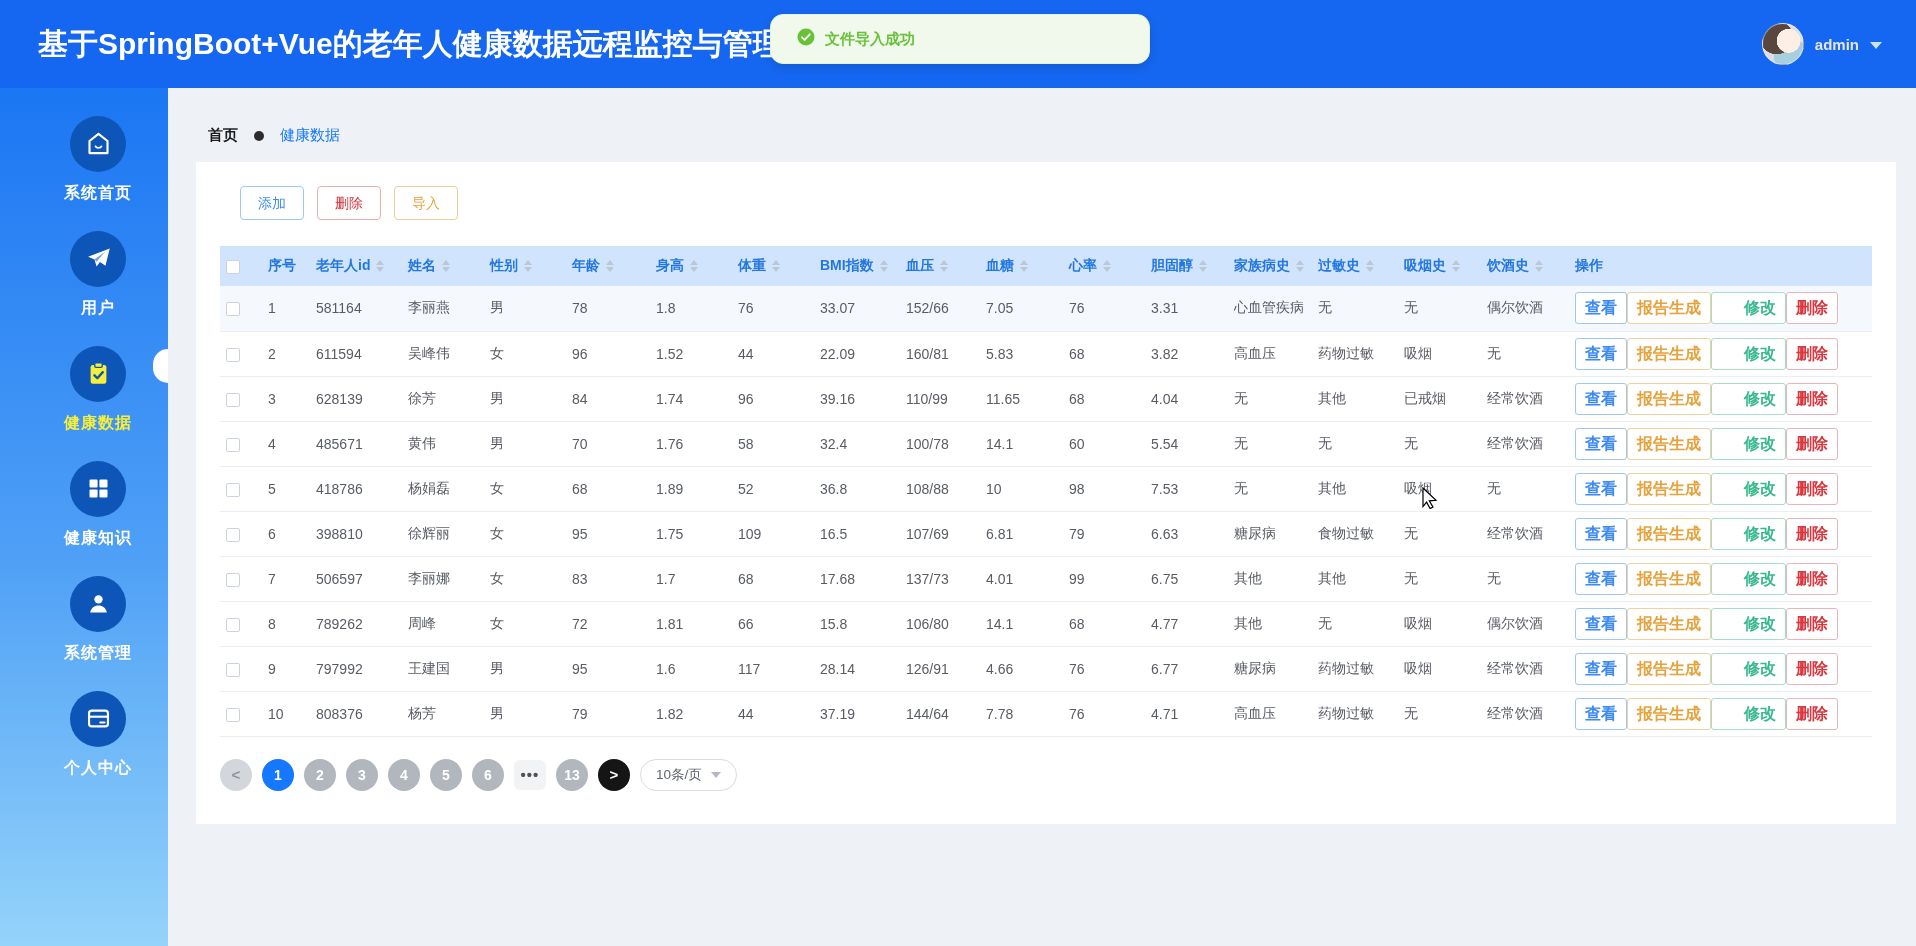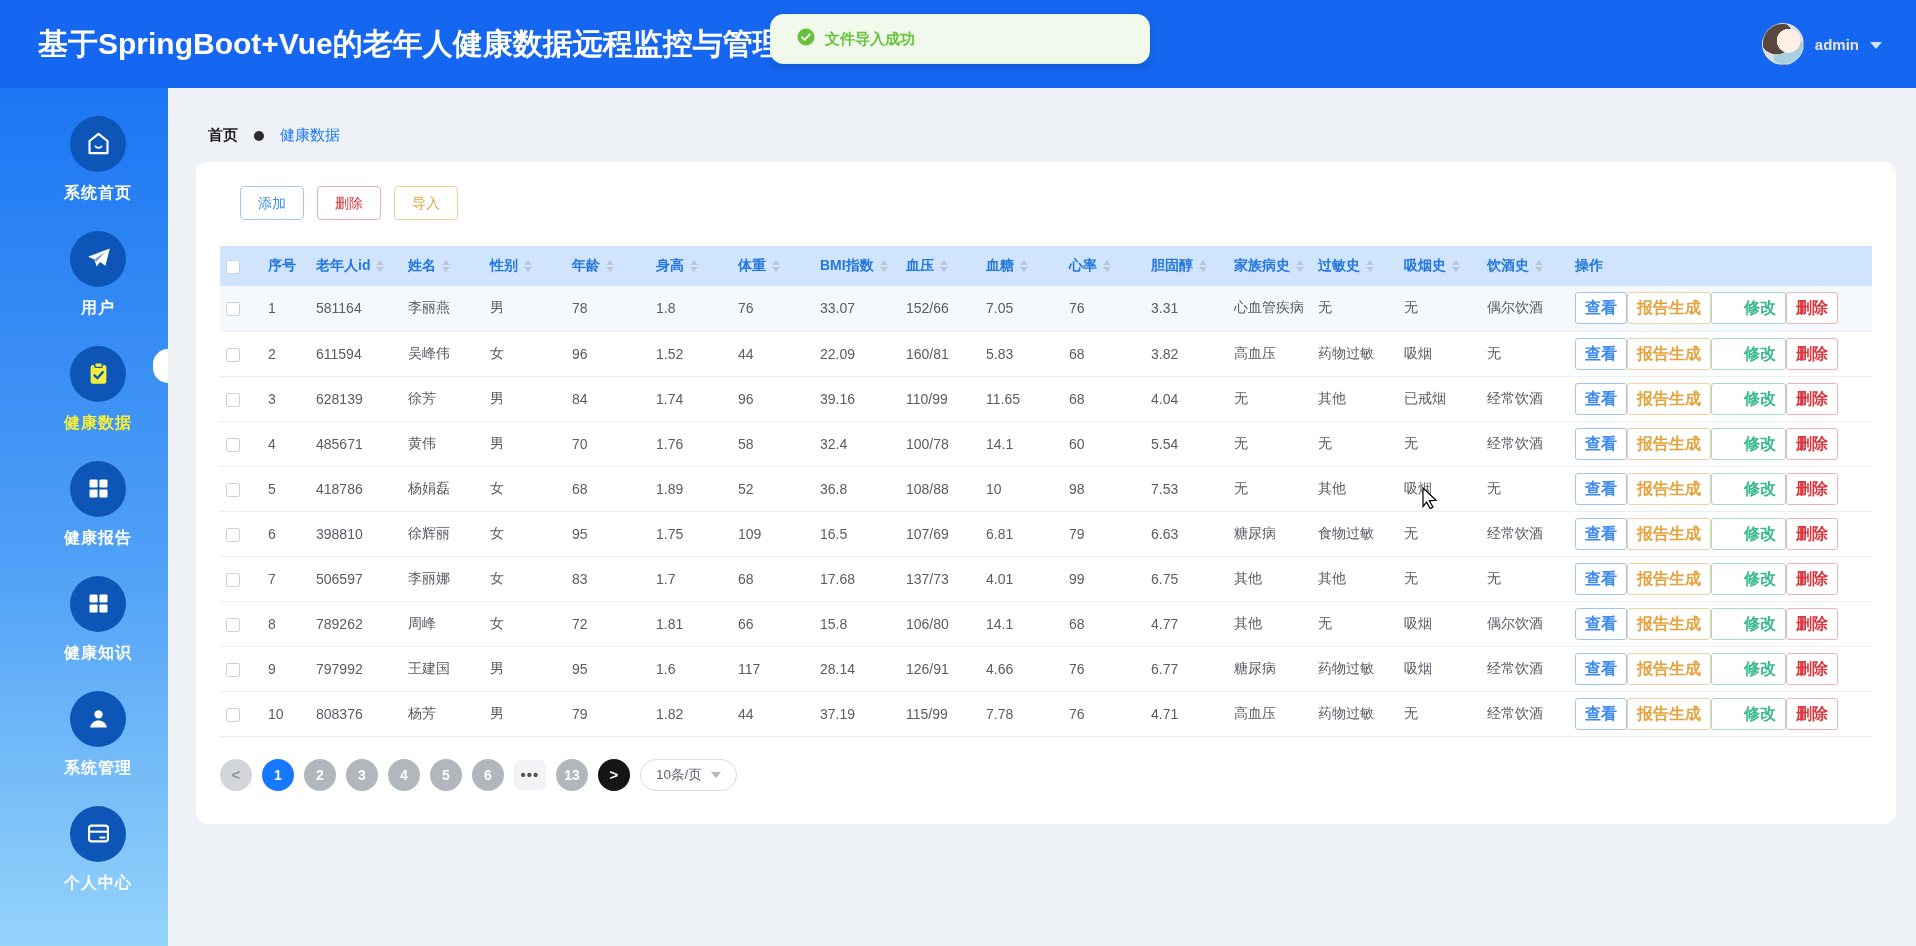--- a/index.html
+++ b/index.html
@@ -45,21 +45,21 @@
   .side-item.active::after{content:"";position:absolute;right:0;top:17px;width:15px;height:34px;
              background:#fff;border-radius:34px 0 0 34px;}
 
   
   .main{position:absolute;top:88px;left:168px;width:1748px;height:858px;}
   .crumbs{margin:38px 0 0 40px;display:flex;align-items:center;gap:16px;font-size:15px;}
   .crumb-home{font-weight:bold;color:#1d1d1f;}
   .crumb-dot{width:10px;height:10px;border-radius:50%;background:#2c2c2e;display:inline-block;}
   .crumb-cur{color:var(--link-blue);cursor:pointer;text-decoration:none;}
 
-  .card{margin:17px 20px 0 28px;background:#fff;border-radius:12px;padding:24px 24px 20px;height:662px;}
+  .card{margin:17px 20px 0 28px;background:#fff;border-radius:0;padding:24px 24px 20px;height:662px;}
   .toolbar{margin-left:20px;display:flex;gap:13px;}
   .btn{background:#fff;border:1px solid;border-radius:4px;padding:9px 17px;font-size:14px;
        cursor:pointer;font-family:inherit;font-weight:500;line-height:1;}
   .b-add{color:#3f8df3;border-color:#a0c8f7;}
   .b-del{color:#cf343c;border-color:#e9aeb2;}
   .b-imp{color:#e6a23c;border-color:#f1cd96;}
 
   .tbl{width:100%;margin-top:26px;border-collapse:collapse;table-layout:fixed;font-size:14px;}
   .tbl th{background:var(--table-header-bg);color:var(--table-header-text);font-weight:bold;
           height:40px;text-align:left;padding:0 6px;white-space:nowrap;}
@@ -138,31 +138,20 @@
       </div>
       <div class="side-item active">
         <span class="side-icon">
           <svg viewBox="0 0 24 24" width="27" height="27">
             <rect x="5" y="4.5" width="14" height="16.5" rx="2" fill="#f6ef3a"></rect>
             <rect x="8.7" y="2.4" width="6.6" height="4.2" rx="1" fill="#f6ef3a" stroke="#0d55b6" stroke-width="1.2"></rect>
             <path d="M8.4 13.6l2.6 2.6 4.8-5.4" stroke="#0d55b6" stroke-width="2.1" fill="none" stroke-linecap="round" stroke-linejoin="round"></path>
           </svg>
         </span>
         <span class="side-label">健康数据</span>
-      </div>
-      <div class="side-item">
-        <span class="side-icon">
-          <svg viewBox="0 0 24 24" width="27" height="27">
-            <rect x="4" y="4" width="7.2" height="7.2" rx="1" fill="#ffffff"></rect>
-            <rect x="12.8" y="4" width="7.2" height="7.2" rx="1" fill="#ffffff"></rect>
-            <rect x="4" y="12.8" width="7.2" height="7.2" rx="1" fill="#ffffff"></rect>
-            <rect x="12.8" y="12.8" width="7.2" height="7.2" rx="1" fill="#ffffff"></rect>
-          </svg>
-        </span>
-        <span class="side-label">健康报告</span>
       </div>
       <div class="side-item">
         <span class="side-icon">
           <svg viewBox="0 0 24 24" width="27" height="27">
             <rect x="4" y="4" width="7.2" height="7.2" rx="1" fill="#ffffff"></rect>
             <rect x="12.8" y="4" width="7.2" height="7.2" rx="1" fill="#ffffff"></rect>
             <rect x="4" y="12.8" width="7.2" height="7.2" rx="1" fill="#ffffff"></rect>
             <rect x="12.8" y="12.8" width="7.2" height="7.2" rx="1" fill="#ffffff"></rect>
           </svg>
         </span>
@@ -475,21 +464,21 @@
             <tr>
               <td><span class="chk"></span></td>
               <td>10</td>
               <td>808376</td>
               <td>杨芳</td>
               <td>男</td>
               <td>79</td>
               <td>1.82</td>
               <td>44</td>
               <td>37.19</td>
-              <td>115/99</td>
+              <td>144/64</td>
               <td>7.78</td>
               <td>76</td>
               <td>4.71</td>
               <td>高血压</td>
               <td>药物过敏</td>
               <td>无</td>
               <td>经常饮酒</td>
               <td><button class="mini m-0">查看</button><button class="mini m-1">报告生成</button><button class="mini m-2">修改</button><button class="mini m-3">删除</button></td>
             </tr>
           </tbody>

